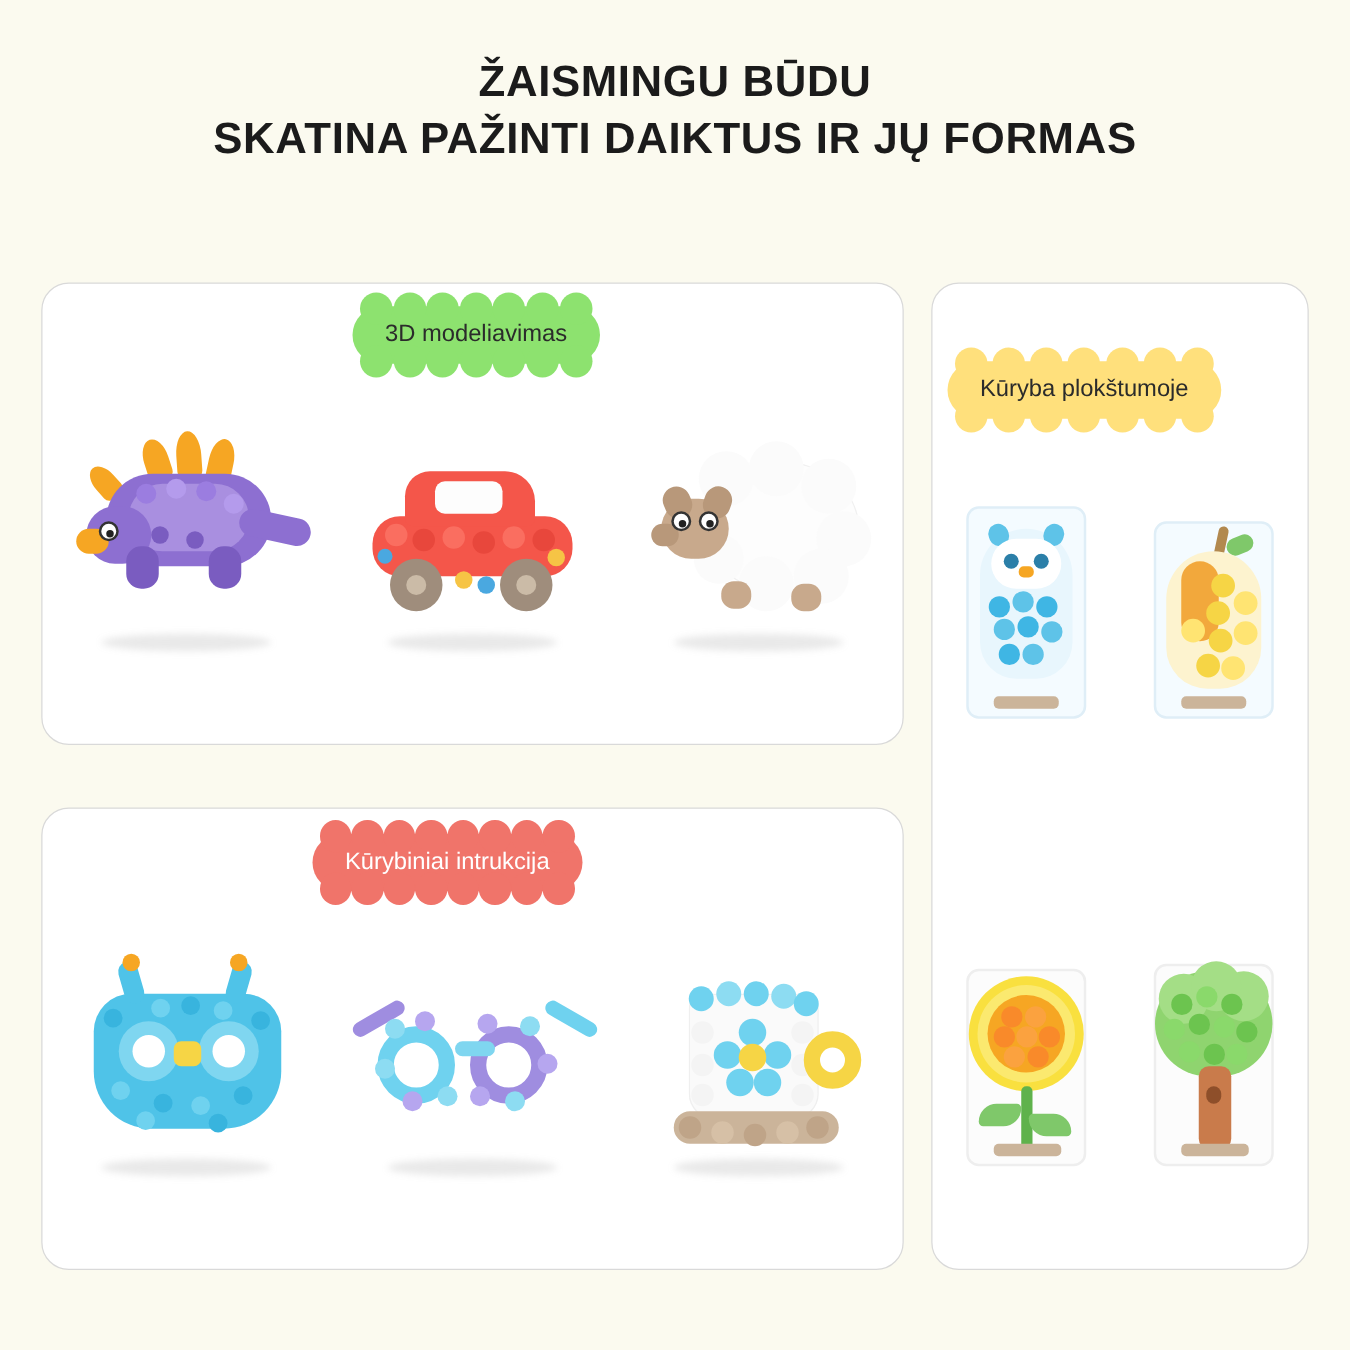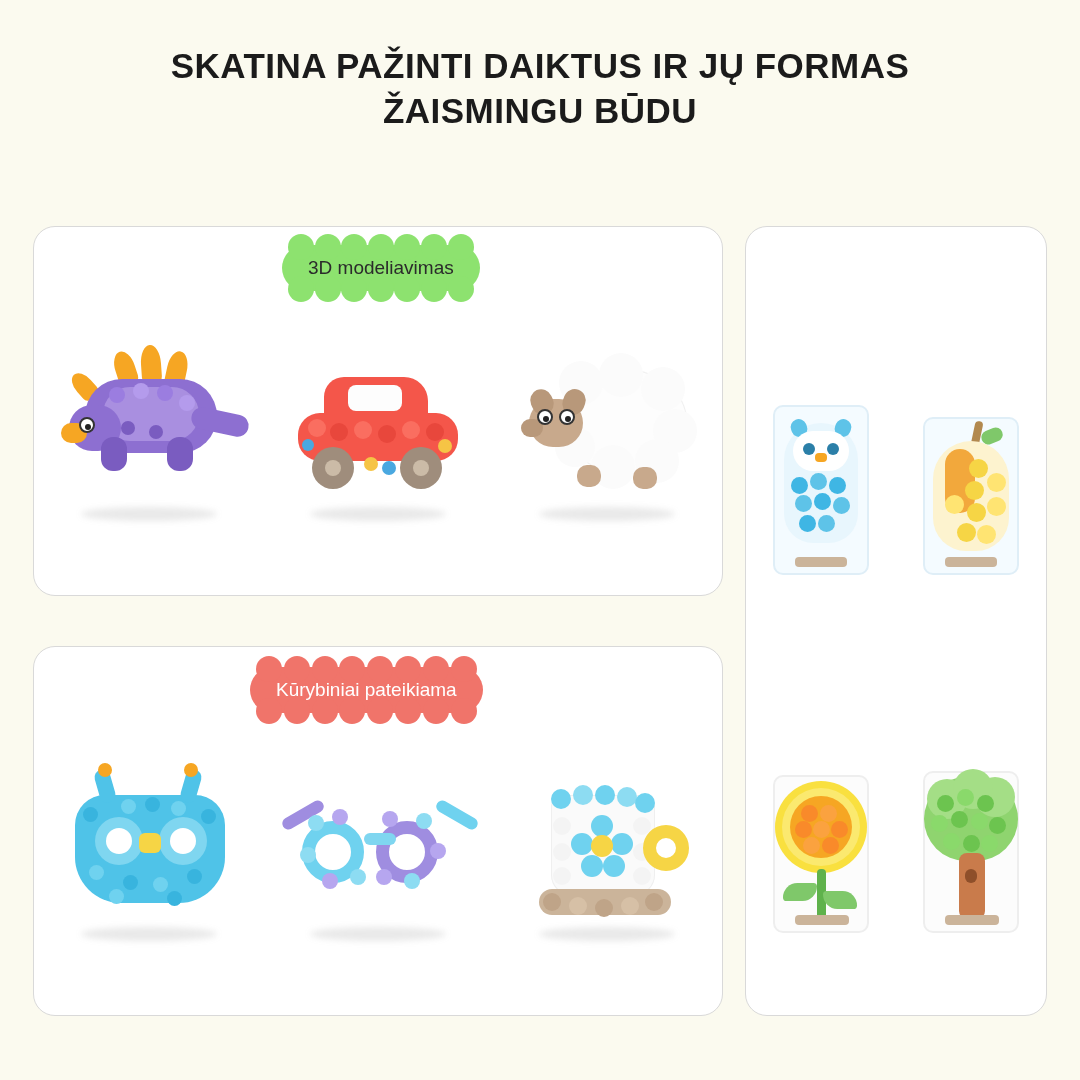--- a/index.html
+++ b/index.html
@@ -149,22 +149,22 @@
     background: #f4fbff;
     border: 2px solid #dfeef7;
     border-radius: 10px;
   }
 </style>
 </head>
 <body>
 
 <div class="header">
   <div class="headline">
+    <div>ŽAISMINGU BŪDU</div>
     <div>SKATINA PAŽINTI DAIKTUS IR JŲ FORMAS</div>
-    <div>ŽAISMINGU BŪDU</div>
   </div>
 </div>
 
 <div class="grid">
 
   <div class="card" id="card-3d">
 
     <div class="pill-wrap" id="pill-3d">
       <div class="pill pill-green">
         <span class="bumps top">
@@ -285,21 +285,21 @@
         <span class="bumps bot">
           <i></i>
             <i></i>
             <i></i>
             <i></i>
             <i></i>
             <i></i>
             <i></i>
             <i></i>
         </span>
-        <span class="label">Kūrybiniai pateikiama</span>
+        <span class="label">Kūrybiniai intrukcija</span>
       </div>
     </div>
 
     <div class="photos" style="top:100px;">
 
       <div class="photo">
         <div class="shadow"></div>
         <div class="blob" style="width:150px;height:108px;border-radius:30px 30px 46px 46px;background:#4fc3e8;left:26px;top:48px;"></div>
 
         <div class="blob" style="width:16px;height:34px;border-radius:8px;background:#4fc3e8;left:48px;top:22px;transform:rotate(-16deg);"></div>
@@ -382,20 +382,43 @@
         <div class="blob" style="width:18px;height:18px;background:#bfa488;left:88px;top:152px;"></div>
         <div class="blob" style="width:18px;height:18px;background:#d6c0a6;left:114px;top:150px;"></div>
         <div class="blob" style="width:18px;height:18px;background:#bfa488;left:138px;top:146px;"></div>
       </div>
 
     </div>
   </div>
 
   <div class="card" id="card-flat">
 
+    <div class="pill-wrap" id="pill-flat">
+      <div class="pill pill-yellow">
+        <span class="bumps top">
+          <i></i>
+            <i></i>
+            <i></i>
+            <i></i>
+            <i></i>
+            <i></i>
+            <i></i>
+        </span>
+        <span class="bumps bot">
+          <i></i>
+            <i></i>
+            <i></i>
+            <i></i>
+            <i></i>
+            <i></i>
+            <i></i>
+        </span>
+        <span class="label">Kūryba plokštumoje</span>
+      </div>
+    </div>
 
     <div class="photos" style="top:170px;">
 
       <div class="photo" style="width:120px;height:190px;">
         <div class="flatcard" style="left:12px;top:8px;width:96px;height:170px;"></div>
 
         <div class="blob" style="width:74px;height:120px;border-radius:38px 38px 30px 30px;background:#e8f6fd;left:23px;top:26px;"></div>
         <div class="blob" style="width:16px;height:18px;border-radius:8px;background:#5ec3e8;left:30px;top:22px;transform:rotate(-22deg);"></div>
         <div class="blob" style="width:16px;height:18px;border-radius:8px;background:#5ec3e8;left:74px;top:22px;transform:rotate(22deg);"></div>
 

